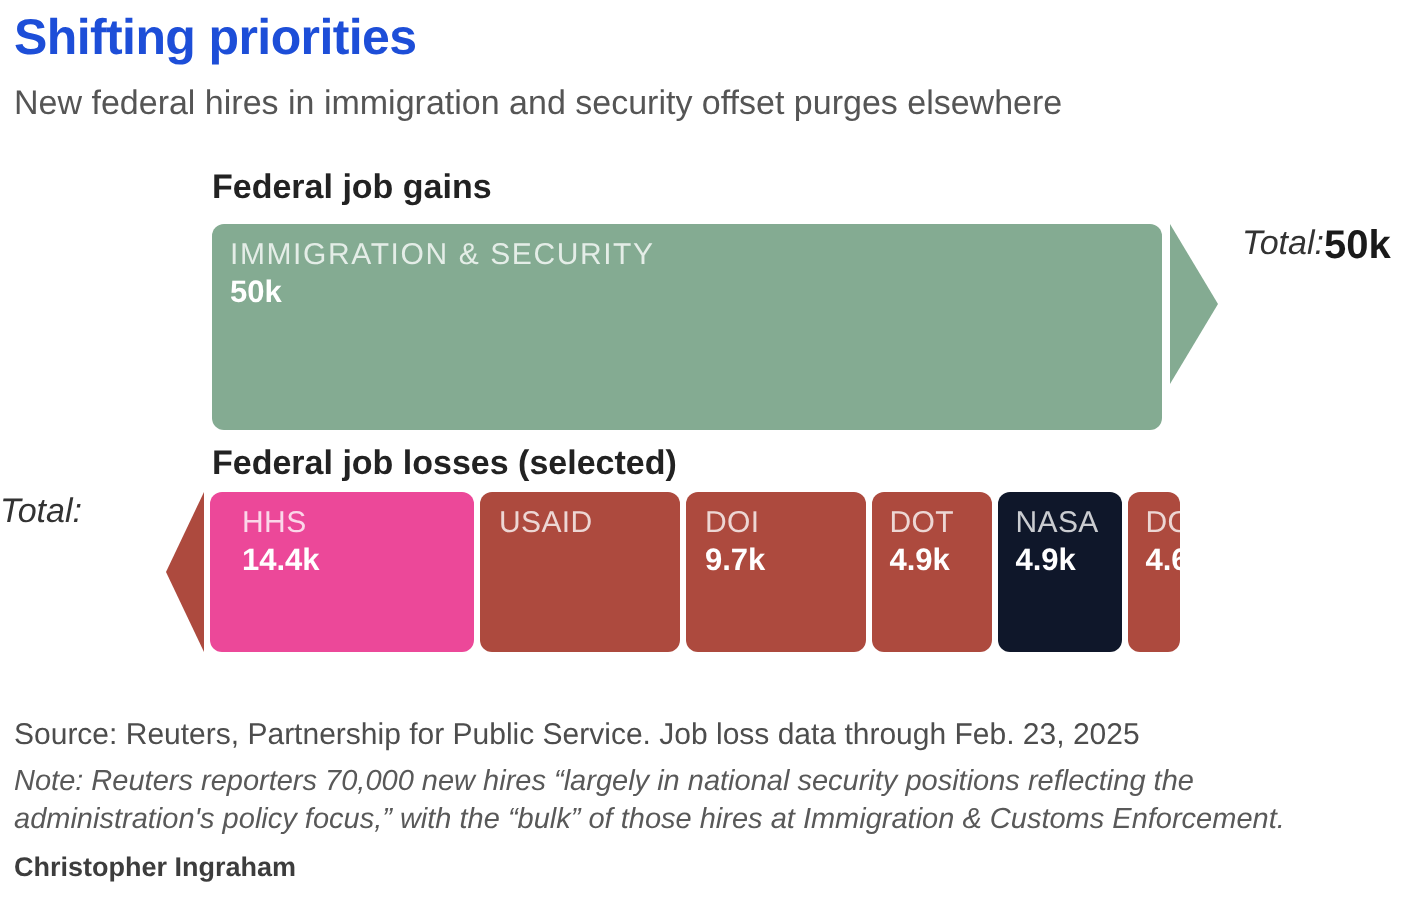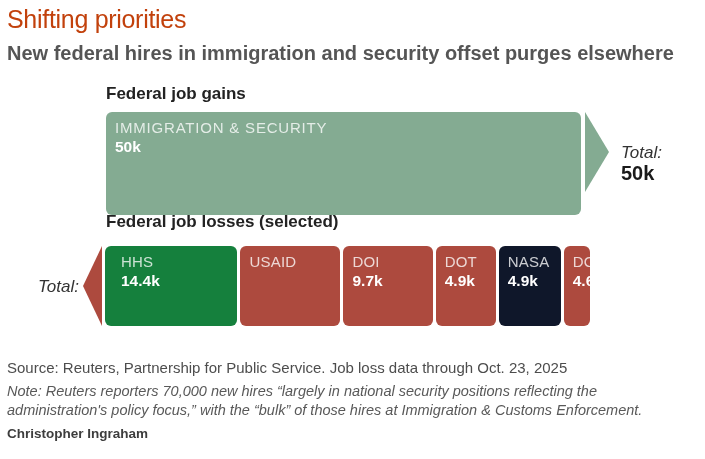--- a/index.html
+++ b/index.html
@@ -8,39 +8,38 @@
     width: 705px;
     height: 459px;
     background: #ffffff;
     font-family: "Liberation Sans", sans-serif;
     overflow: hidden;
   }
   .title {
     position: absolute;
     left: 7px; top: 5px;
     font-size: 25px;
-    font-weight: normal;
+    font-weight: bold;
     letter-spacing: -0.3px;
-    color: #c2410c;
+    color: #1d4ed8;
   }
   .subtitle {
     position: absolute;
     left: 7px; top: 42px;
-    font-size: 20px;
+    font-size: 17px;
     color: #555555;
-    font-weight: bold;
   }
   .sec-heading {
     position: absolute;
     font-size: 17px;
     font-weight: bold;
     color: #222222;
   }
   #gains-heading  { left: 106px; top: 84px; }
-  #losses-heading { left: 106px; top: 212px; }
+  #losses-heading { left: 106px; top: 222px; }
 
   .gains-row {
     position: absolute;
     left: 106px; top: 112px;
     height: 103px;
     display: flex;
     align-items: stretch;
   }
   .losses-row {
     position: absolute;
@@ -79,22 +78,22 @@
   .arrow-left {
     width: 0; height: 0;
     border-top: 40px solid transparent;
     border-bottom: 40px solid transparent;
     border-right: 19px solid #ad4a3e;
     margin-left: 4px;
     margin-right: 3px;
   }
   .total-block {
     display: flex;
-    flex-direction: column;
-    justify-content: center;
+    flex-direction: row;
+    justify-content: flex-start;
   }
   .total-block.right-of-bar { margin-left: 12px; text-align: left; }
   .total-block.left-of-bar  { width: 79px; text-align: right; }
   .total-word {
     font-style: italic;
     font-size: 17px;
     line-height: 19px;
     color: #333333;
   }
   .total-value {
@@ -154,21 +153,21 @@
   </div>
 
   <div class="sec-heading" id="losses-heading">Federal job losses (selected)</div>
 
   <div class="losses-row">
     <div class="total-block left-of-bar">
       <div class="total-word">Total:</div>
     </div>
     <div class="arrow-left" id="loss-arrow" style="border-right-color: rgb(173, 74, 62);"></div>
     <div id="loss-bars">
-        <div class="bar" style="width: 132.48px; background: #15803d; padding-left: 16px;">
+        <div class="bar" style="width: 132.48px; background: #ec4899; padding-left: 16px;">
           <div class="bar-name">HHS</div>
           <div class="bar-value">14.4k</div>
         </div>
         <div class="bar" style="width: 100px; background: rgb(173, 74, 62);">
           <div class="bar-name">USAID</div>
         </div>
         <div class="bar" style="width: 89.24px; background: rgb(173, 74, 62);">
           <div class="bar-name">DOI</div>
           <div class="bar-value">9.7k</div>
         </div>
@@ -180,18 +179,18 @@
           <div class="bar-name">NASA</div>
           <div class="bar-value">4.9k</div>
         </div>
         <div class="bar" style="width: 26px; background: rgb(173, 74, 62);">
           <div class="bar-name">DOJ</div>
           <div class="bar-value">4.6k</div>
         </div>
       </div>
   </div>
 
-  <div class="footer-source">Source: Reuters, Partnership for Public Service. Job loss data through Oct. 23, 2025</div>
+  <div class="footer-source">Source: Reuters, Partnership for Public Service. Job loss data through Feb. 23, 2025</div>
   <div class="footer-note" id="note-line-1">Note: Reuters reporters 70,000 new hires “largely in national security positions reflecting the</div>
   <div class="footer-note" id="note-line-2">administration's policy focus,” with the “bulk” of those hires at Immigration &amp; Customs Enforcement.</div>
   <div class="byline">Christopher Ingraham</div>
 
 </div>
 
 </body></html>

